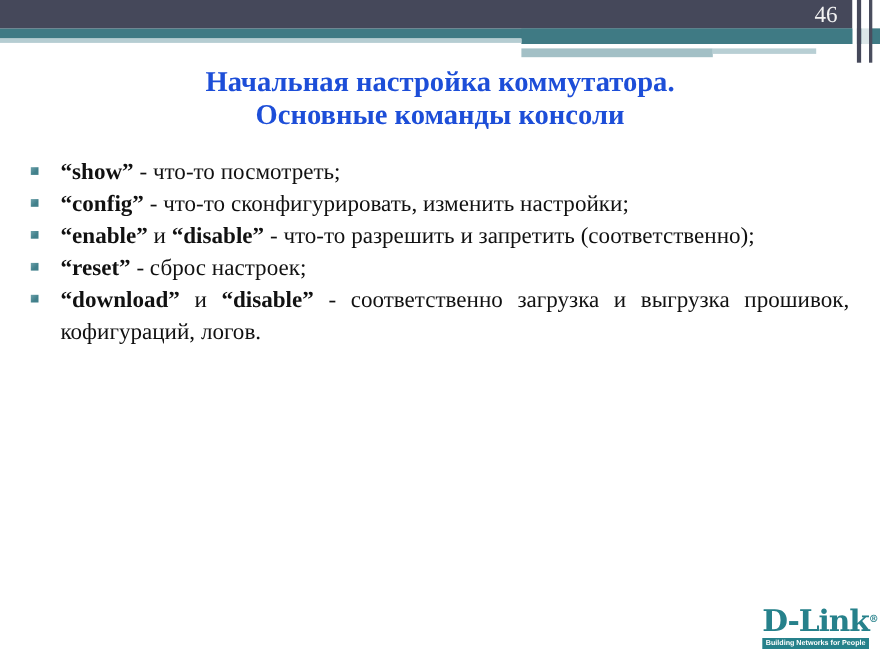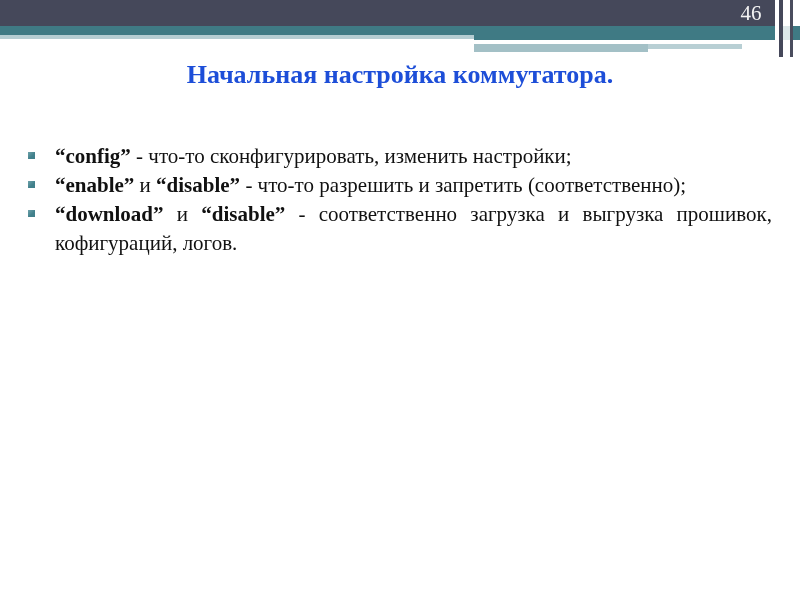--- a/index.html
+++ b/index.html
@@ -80,22 +80,31 @@
   <div class="band-pale-right-2"></div>
   <div class="vline-white-1"></div>
   <div class="vline-dark-1"></div>
   <div class="vline-white-2"></div>
   <div class="vline-dark-2"></div>
 
   <div class="page-num">46</div>
 
   <h1 class="title">
     <span>Начальная настройка коммутатора.</span>
+    <span>Основные команды консоли</span>
   </h1>
 
   <ul class="bullets">
+      <li><span class="bullet-sq"></span><span class="cmd">“show”</span><span class="txt"> - что-то посмотреть;</span></li>
       <li><span class="bullet-sq"></span><span class="cmd">“config”</span><span class="txt"> - что-то сконфигурировать, изменить настройки;</span></li>
       <li><span class="bullet-sq"></span><span class="cmd">“enable”</span><span class="txt"> и </span><span class="cmd">“disable”</span><span class="txt"> - что-то разрешить и запретить (соответственно);</span></li>
+      <li><span class="bullet-sq"></span><span class="cmd">“reset”</span><span class="txt"> - сброс настроек;</span></li>
       <li><span class="bullet-sq"></span><span class="cmd">“download”</span><span class="txt"> и </span><span class="cmd">“disable”</span><span class="txt"> - соответственно загрузка и выгрузка прошивок, кофигураций, логов.</span></li>
     </ul>
 
+  <div class="logo">
+    <div class="logo-brand">
+      <span>D-Link</span><span class="logo-reg">®</span>
+    </div>
+    <div class="logo-bar">Building Networks for People</div>
+  </div>
 
 </div>
 
 </body></html>

